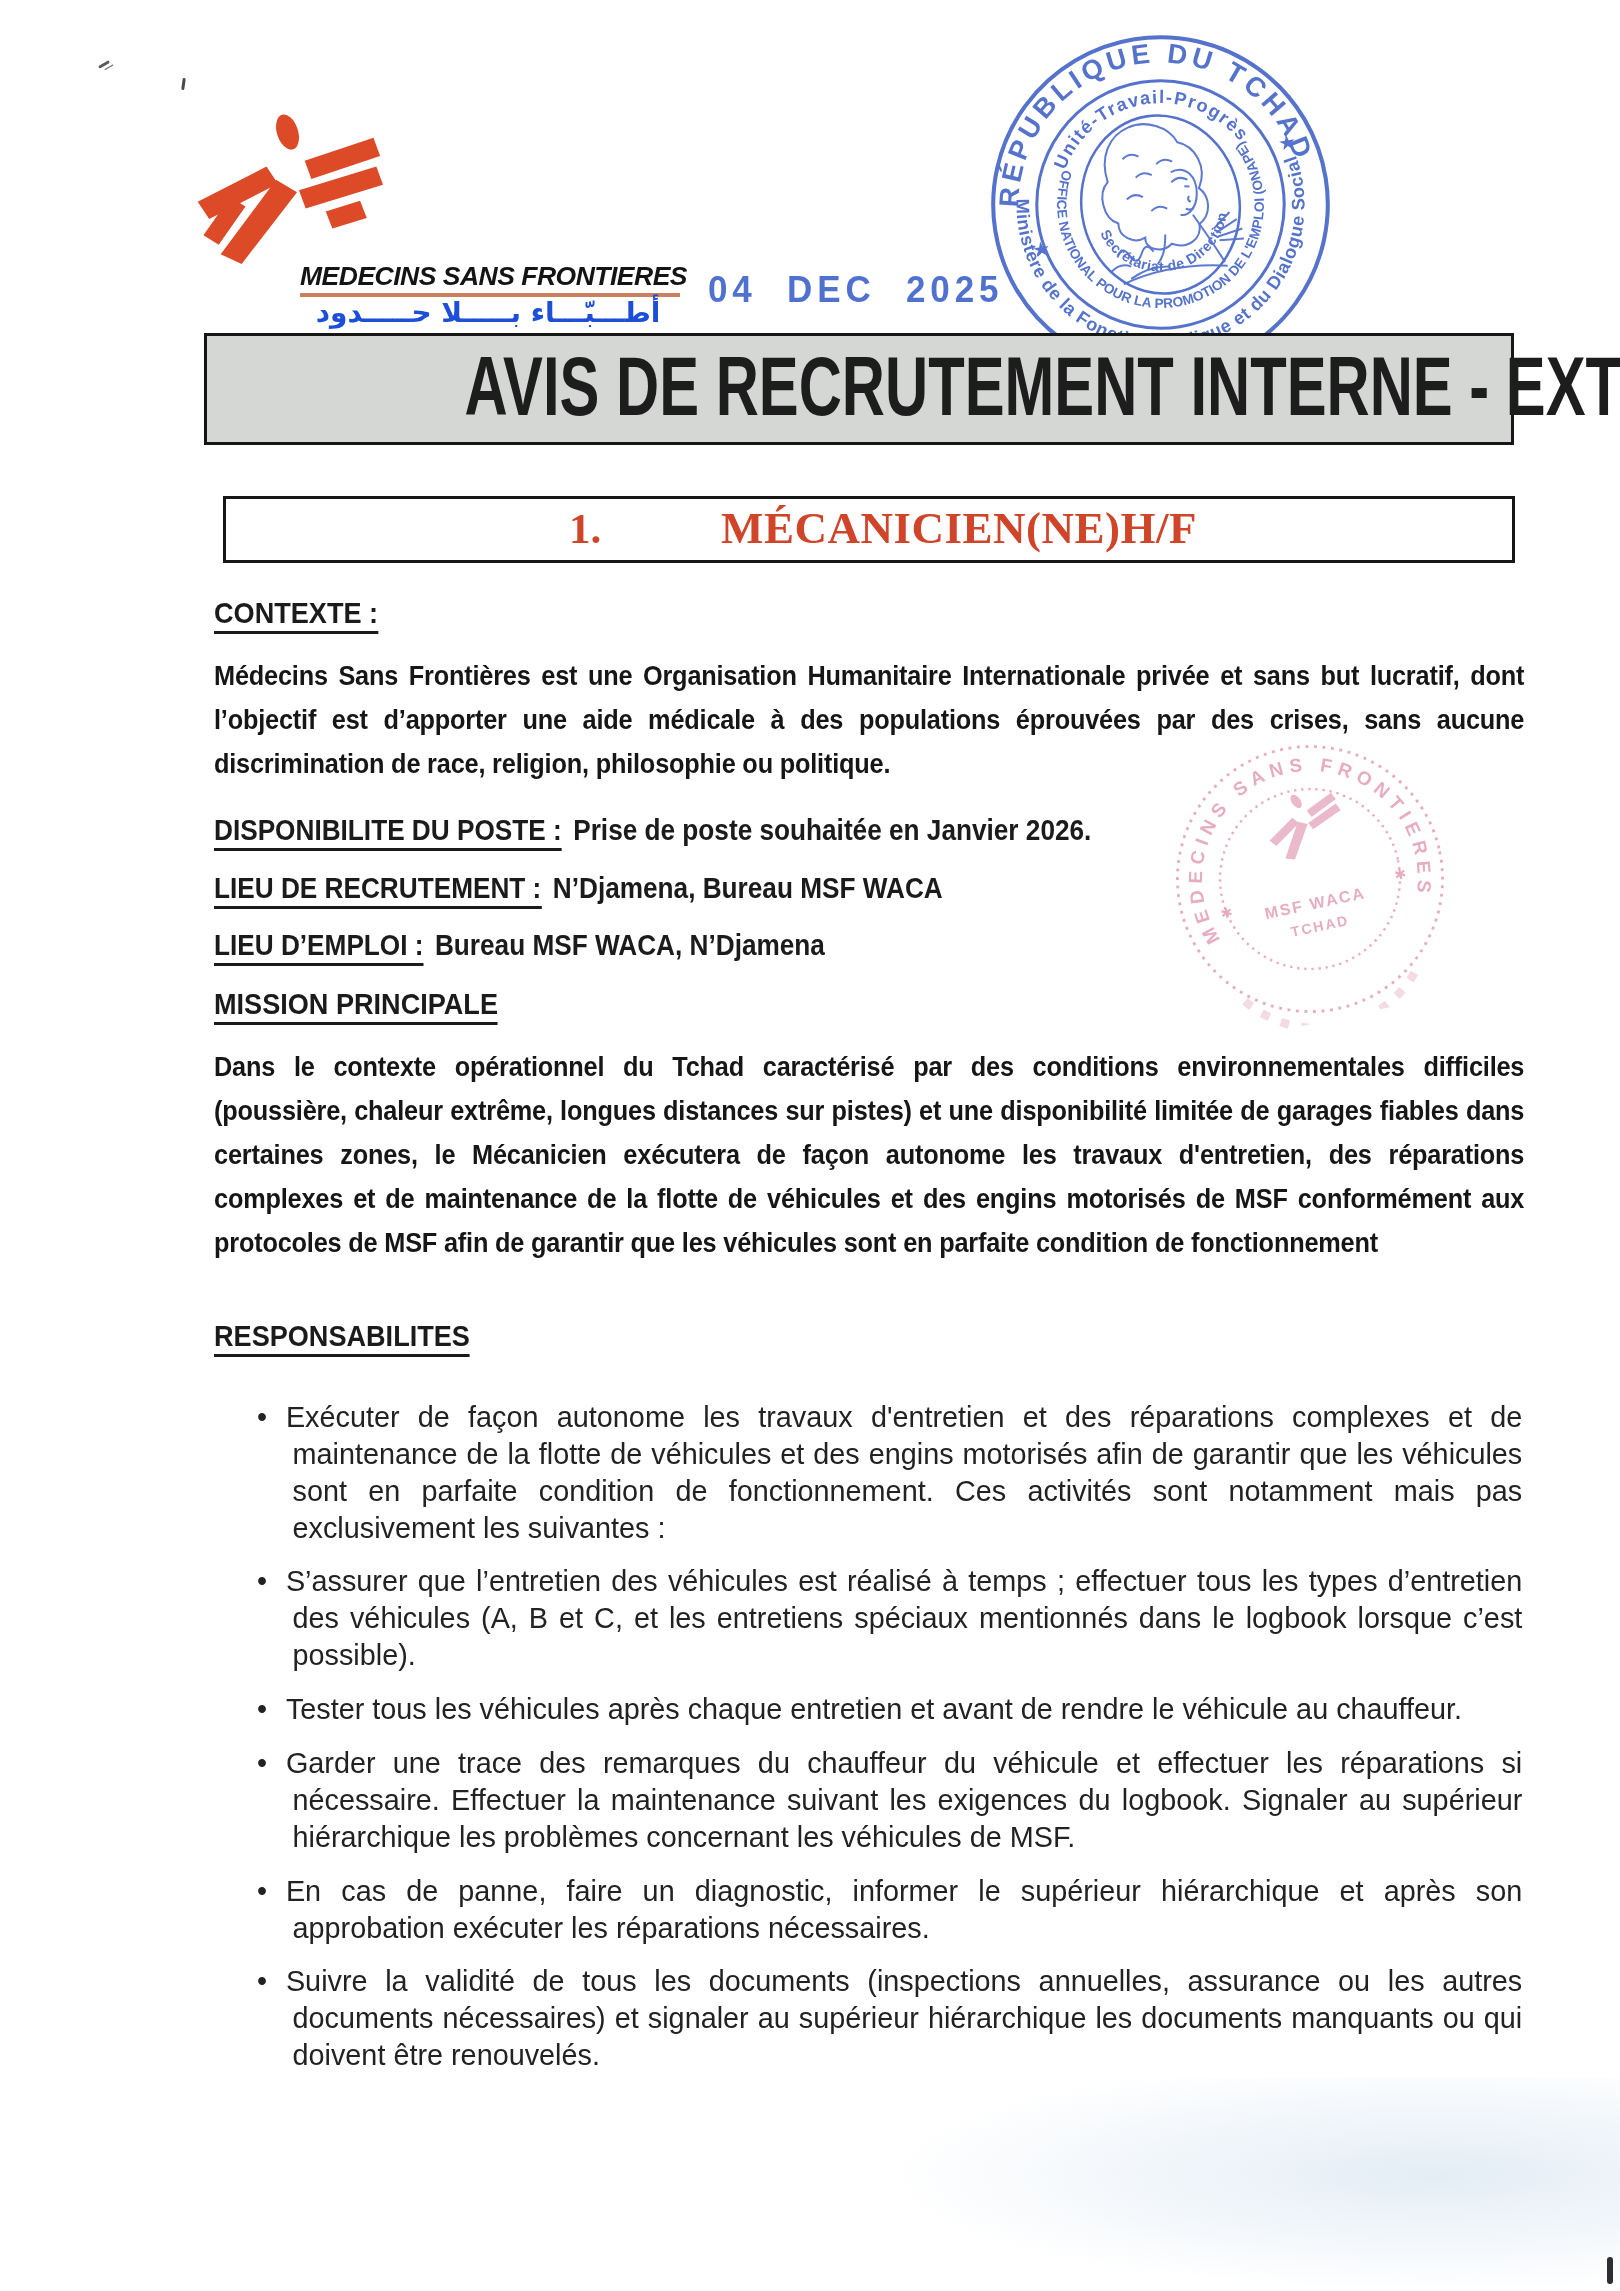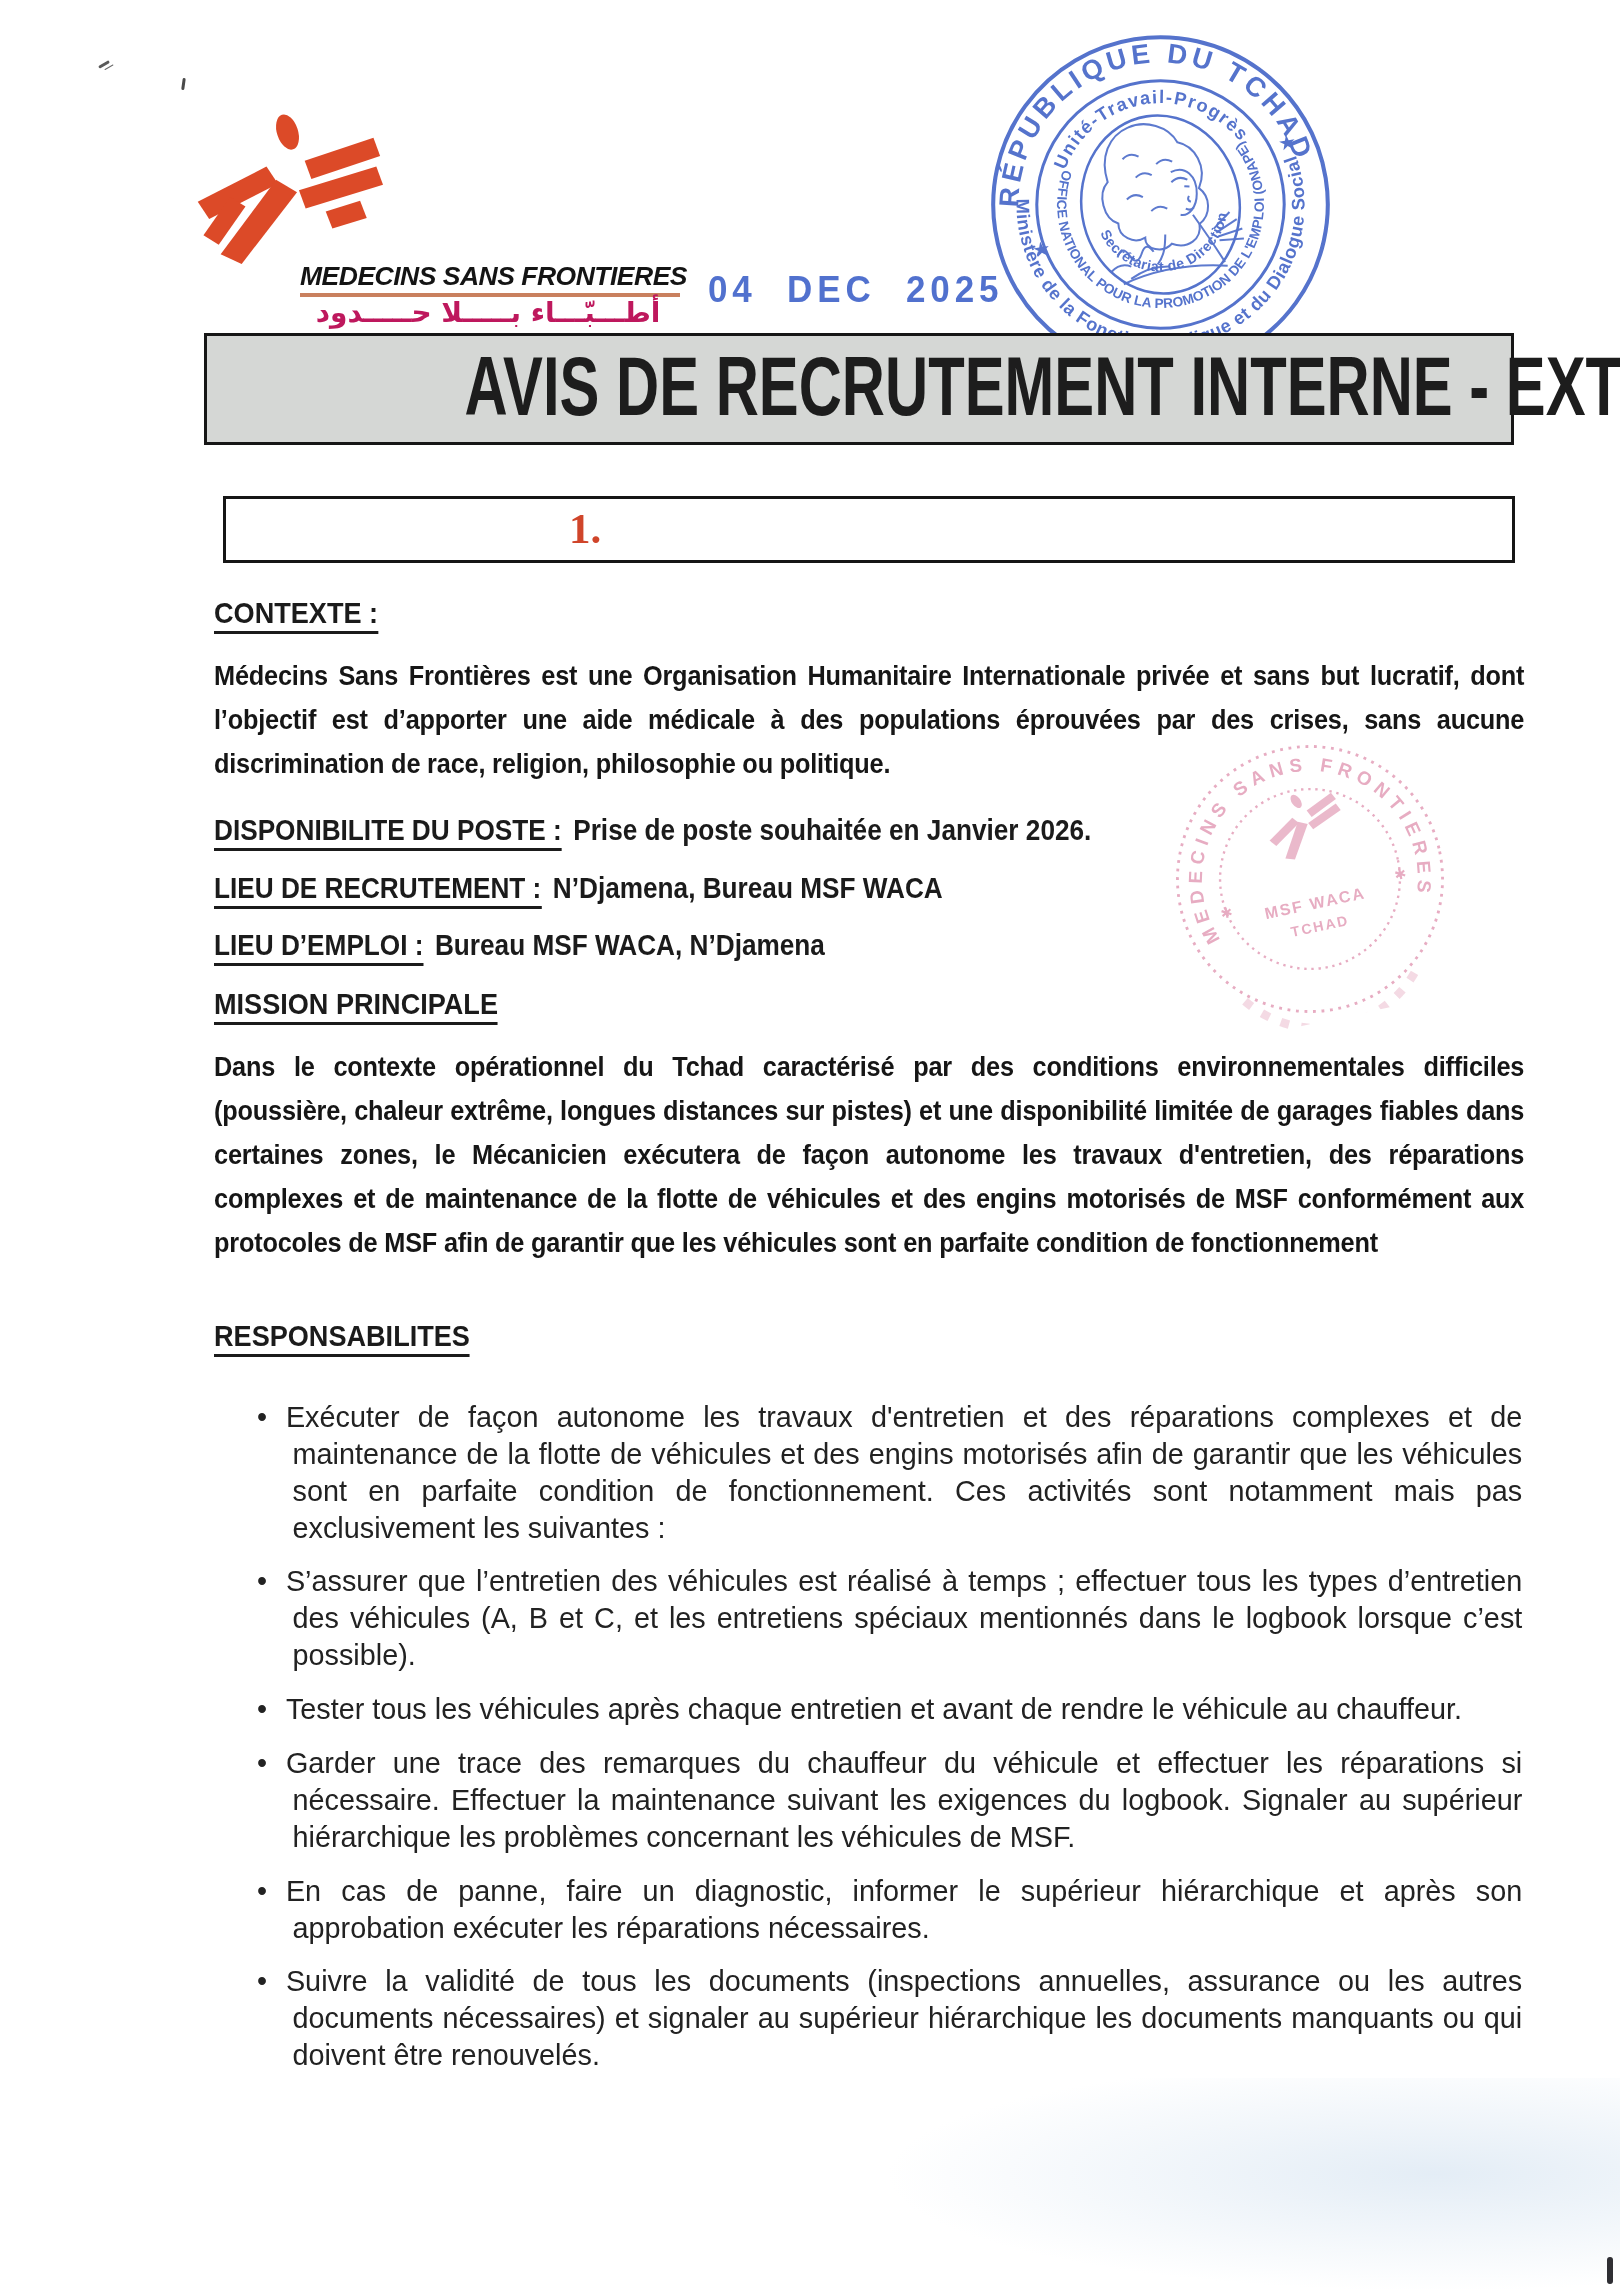--- a/index.html
+++ b/index.html
@@ -20,21 +20,21 @@
   
   .logo-figure{position:absolute;left:192px;top:110px;width:191px;height:155px;}
   .org-name{
     position:absolute;left:300px;top:261px;width:382px;
     font-size:26.5px;font-weight:bold;font-style:italic;letter-spacing:-0.5px;color:#141414;
     white-space:nowrap;
   }
   .org-underline{position:absolute;left:300px;top:293px;width:380px;height:3.9px;background:var(--logo-underline);}
   .org-arabic{
     position:absolute;left:296px;top:296px;width:384px;text-align:center;
-    font-family:"DejaVu Sans", sans-serif;font-size:28px;font-weight:bold;direction:rtl;color:#be185d;
+    font-family:"DejaVu Sans", sans-serif;font-size:28px;font-weight:bold;direction:rtl;color:#1d4ed8;
     white-space:nowrap;
   }
   .date-stamp{
     position:absolute;left:708px;top:269px;
     font-size:35px;font-weight:bold;color:#3a5ec8;opacity:.88;
     letter-spacing:4.9px;word-spacing:15.7px;transform:scaleY(1.06);white-space:nowrap;
   }
   .blue-stamp{position:absolute;left:988px;top:21.6px;width:345px;height:365px;transform:rotate(-9deg);mix-blend-mode:multiply;opacity:.92;}
   .pink-stamp{position:absolute;left:1168px;top:737px;width:284px;height:284px;transform:rotate(-12deg);mix-blend-mode:multiply;opacity:.62;z-index:5;}
 
@@ -175,20 +175,21 @@
       <text x="294" y="146" font-size="20">★</text>
     </g>
   </svg>
 
   <div class="title-banner">
     <span class="t">AVIS DE RECRUTEMENT INTERNE - EXTERNE</span>
   </div>
 
   <div class="position-box">
     <span class="num">1.</span>
+    <span class="pt">MÉCANICIEN(NE)H/F</span>
   </div>
 
   <svg class="pink-stamp" viewBox="0 0 300 300" aria-hidden="true">
     <g fill="none" stroke="#d8799c">
       <circle cx="150" cy="150" r="140" stroke-width="3" stroke-dasharray="3 6"></circle>
       <circle cx="150" cy="150" r="95" stroke-width="2.5" stroke-dasharray="2.5 5"></circle>
       <path d="M 56 262 A 118 118 0 0 0 244 262" stroke-width="9" stroke-dasharray="9 13" opacity="0.45"></path>
     </g>
     <g transform="translate(110,62) scale(0.42) rotate(-6)" fill="#d8799c" opacity="0.85">
       <ellipse cx="100" cy="22" rx="11" ry="19" transform="rotate(-18 100 22)"></ellipse>

